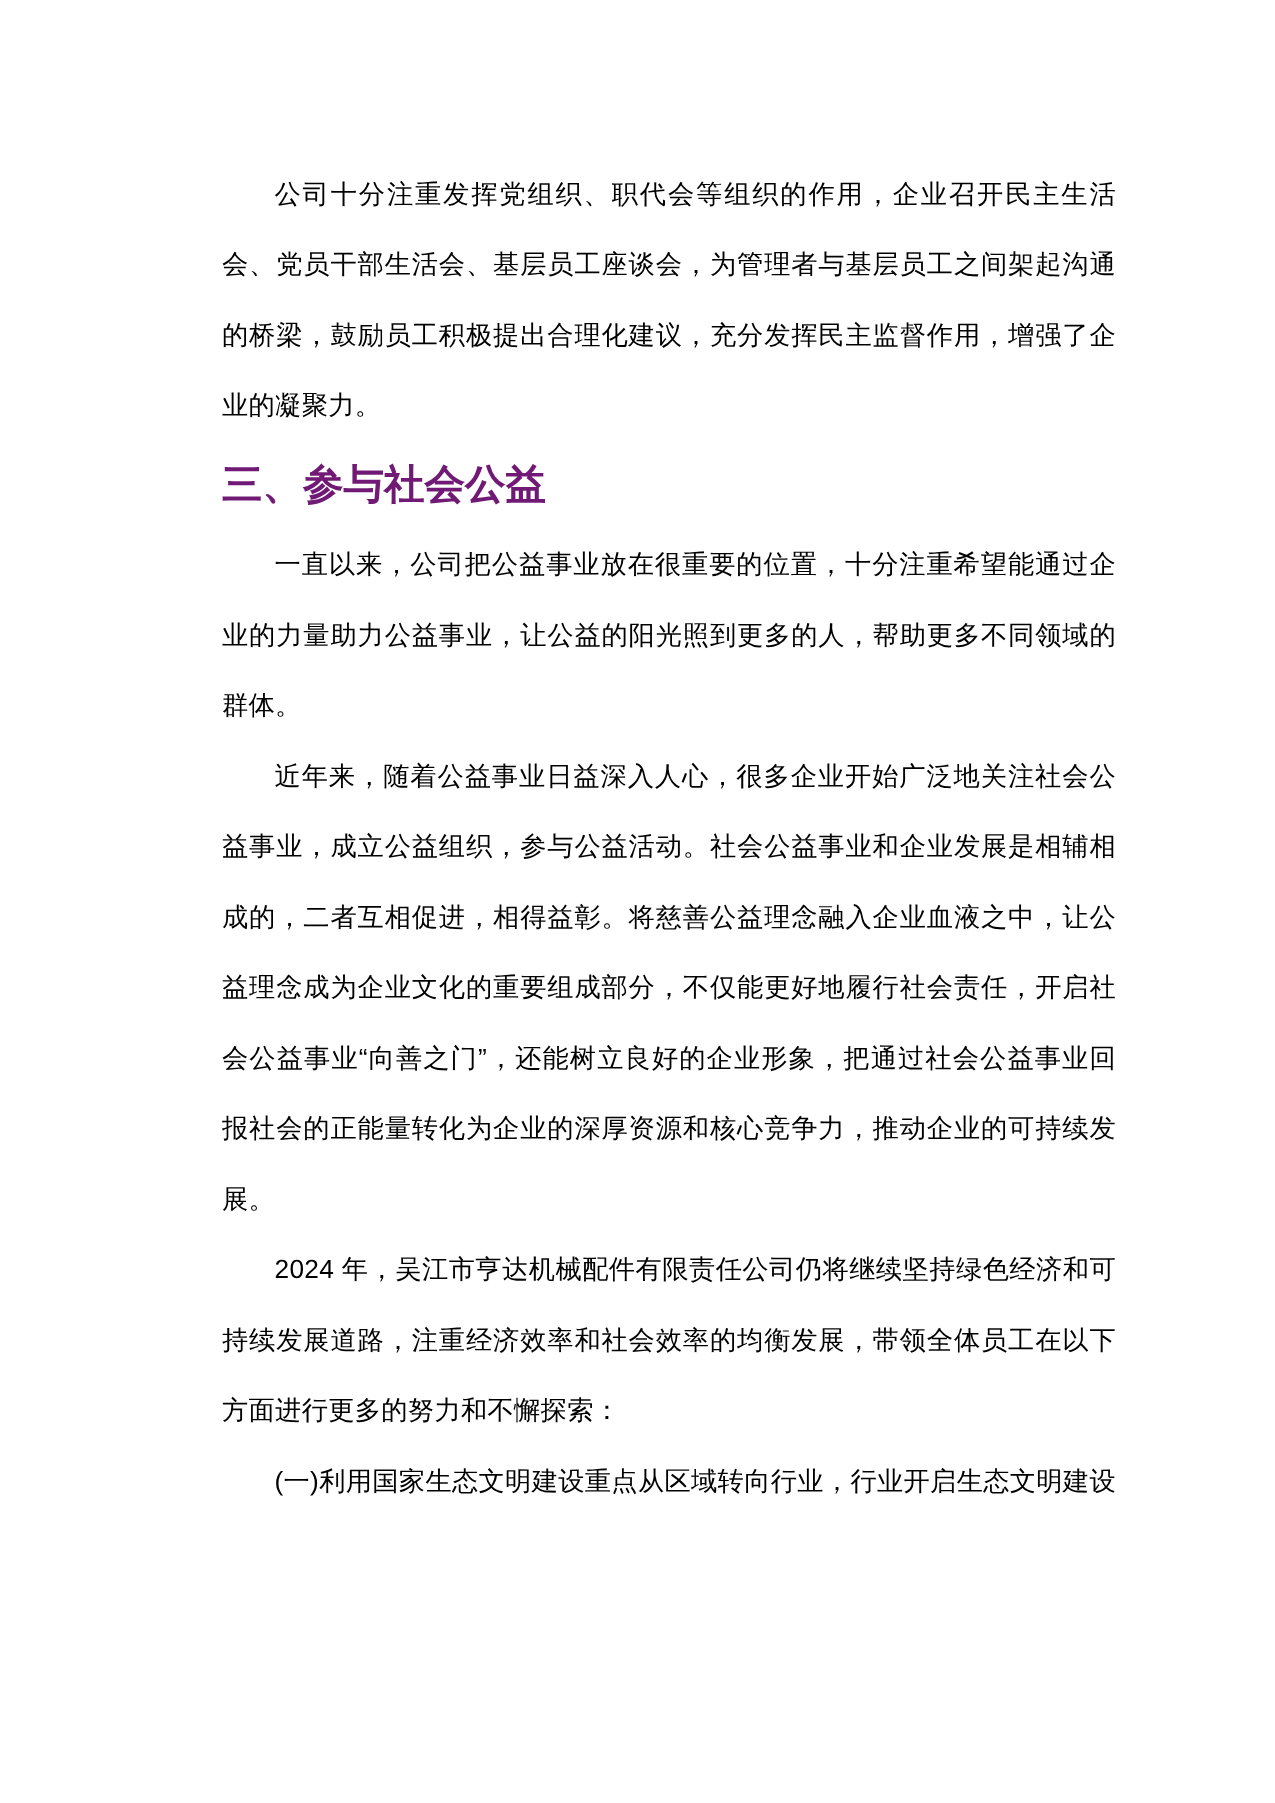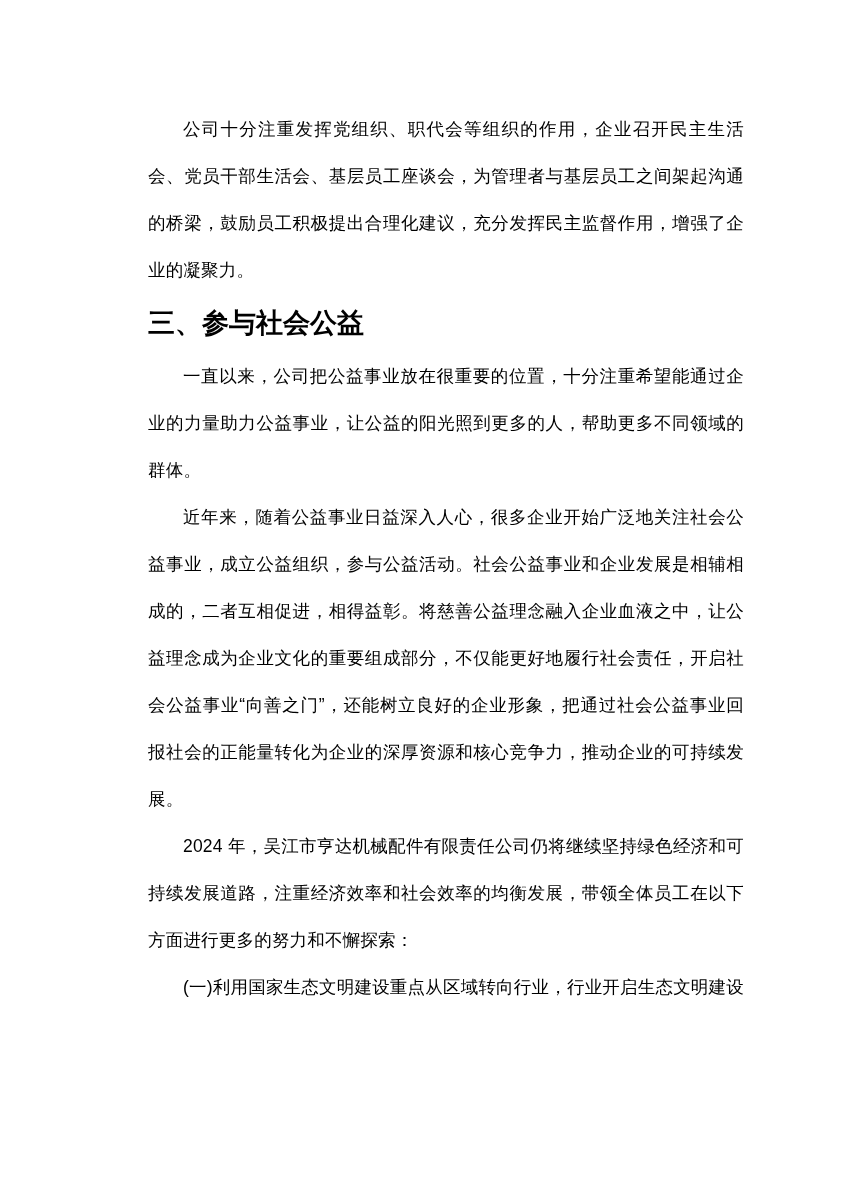--- a/index.html
+++ b/index.html
@@ -30,21 +30,21 @@
     text-indent: 2em;
     letter-spacing: 0.2px;
     color: #000000;
   }
   .content h2 {
     margin: 6px 0 6px 0;
     font-size: 27px;
     font-weight: bold;
     line-height: 47px;
     text-indent: 0;
-    color: #000000;
+    color: #701a75;
   }
   .footer {
     position: absolute;
     top: 1106px;
     left: 0;
     width: 100%;
     font-size: 16px;
     line-height: 22px;
     color: #000000;
   }

